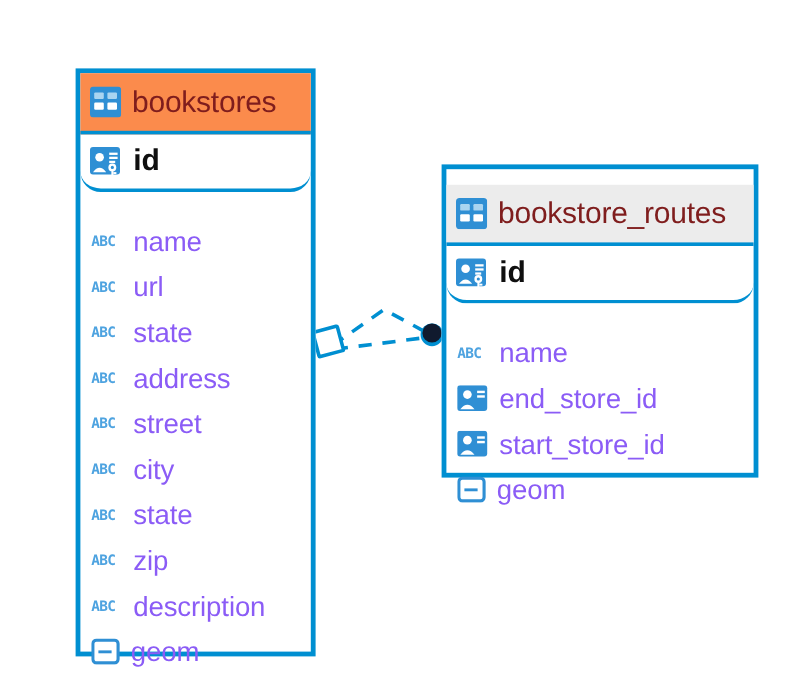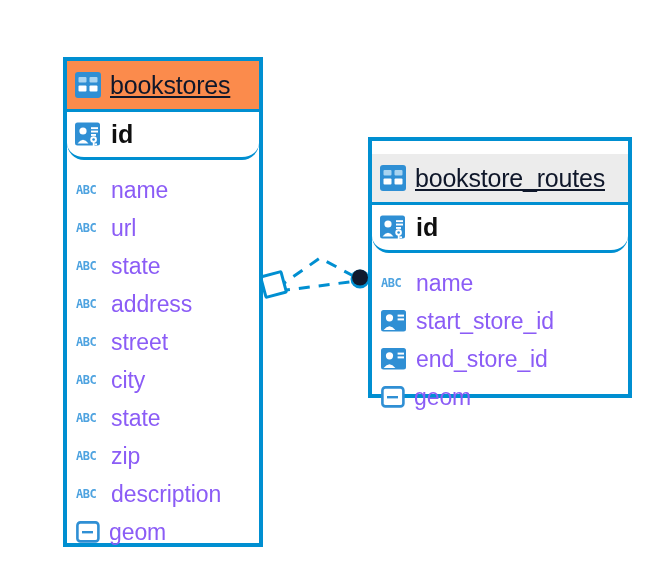--- a/index.html
+++ b/index.html
@@ -48,46 +48,45 @@
     display: flex;
     align-items: center;
     padding-left: 8px;
     border-bottom: 3px solid #008fd1;
   }
   .entity-header.accent { background: #fb8b4c; }
   .entity-header.plain  { background: #ececec; margin-top: 13px; }
 
   .entity-title {
     font-size: 25px;
-    color: #0f172a;
+    color: #7f1d1d;
     margin-left: 9px;
     white-space: nowrap;
     letter-spacing: -0.2px;
-    text-decoration: underline;
   }
 
   .pk-row {
     box-sizing: border-box;
     height: 48px;
     display: flex;
     align-items: center;
     padding-left: 8px;
     border-bottom: 3px solid #008fd1;
     border-radius: 17px;
   }
   .pk-row .field-label {
     font-size: 25px;
     font-weight: bold;
     color: #0f0f0f;
     margin-left: 8px;
     white-space: nowrap;
   }
 
   .fields {
-    padding-top: 11px;
+    padding-top: 22px;
     border-radius: 21px;
   }
   .field-row {
     height: 38px;
     display: flex;
     align-items: center;
     padding-left: 9px;
   }
   .field-row .field-label {
     font-size: 23px;
@@ -305,34 +304,34 @@
       <div class="field-row">
         <span class="icon icon-fk">
           <svg viewBox="0 0 26 22" width="26" height="22" xmlns="http://www.w3.org/2000/svg">
             <rect x="0" y="0" width="25" height="21.5" rx="2.5" fill="#2f8fd4"></rect>
             <circle cx="8.5" cy="7.8" r="3.6" fill="#ffffff"></circle>
             <path d="M2.6 20 Q8.5 12.6 14.4 20 Z" fill="#ffffff"></path>
             <rect x="16.6" y="4.6" width="6.4" height="2" fill="#ffffff"></rect>
             <rect x="16.6" y="8.4" width="6.4" height="2" fill="#ffffff"></rect>
           </svg>
         </span>
-        <span class="field-label">start_store_id</span>
+        <span class="field-label">end_store_id</span>
       </div>
 
       <div class="field-row">
         <span class="icon icon-fk">
           <svg viewBox="0 0 26 22" width="26" height="22" xmlns="http://www.w3.org/2000/svg">
             <rect x="0" y="0" width="25" height="21.5" rx="2.5" fill="#2f8fd4"></rect>
             <circle cx="8.5" cy="7.8" r="3.6" fill="#ffffff"></circle>
             <path d="M2.6 20 Q8.5 12.6 14.4 20 Z" fill="#ffffff"></path>
             <rect x="16.6" y="4.6" width="6.4" height="2" fill="#ffffff"></rect>
             <rect x="16.6" y="8.4" width="6.4" height="2" fill="#ffffff"></rect>
           </svg>
         </span>
-        <span class="field-label">end_store_id</span>
+        <span class="field-label">start_store_id</span>
       </div>
 
       <div class="field-row">
         <span class="icon icon-geom">
           <svg viewBox="0 0 24 22" width="24" height="22" xmlns="http://www.w3.org/2000/svg">
             <rect x="1.4" y="1.4" width="21" height="19" rx="3" fill="#ffffff" stroke="#2f8fd4" stroke-width="2.6"></rect>
             <rect x="6" y="10" width="11" height="2.4" fill="#2f8fd4"></rect>
           </svg>
         </span>
         <span class="field-label">geom</span>

